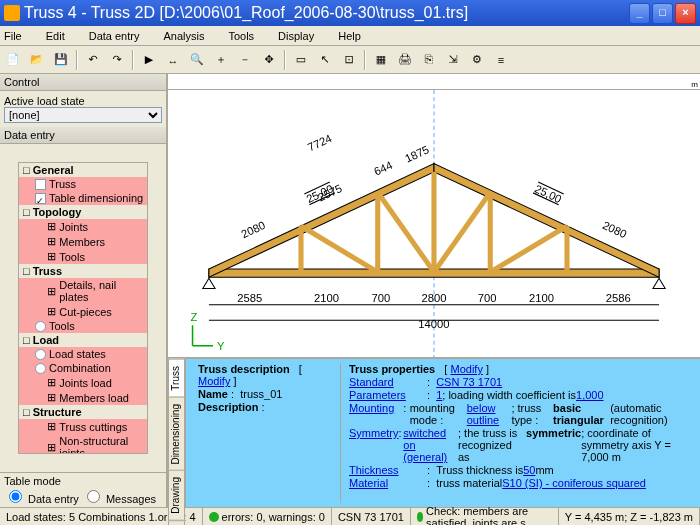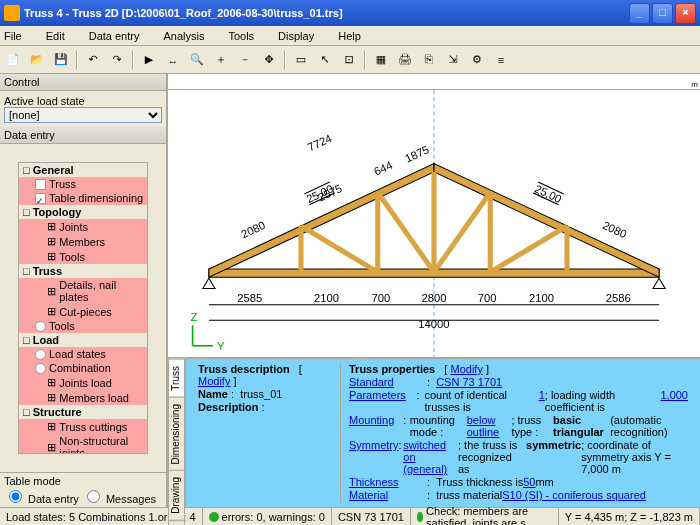--- a/index.html
+++ b/index.html
@@ -1,19 +1,19 @@
 <!DOCTYPE html>
 <html><head>
 <meta charset="utf-8">
 <style>
 * { box-sizing: border-box; font-family: Tahoma, Arial, sans-serif; font-size: 11px; }
 body { margin: 0; background: #ece9d8; width: 700px; height: 525px; overflow: hidden; }
 .titlebar { height: 26px; background: linear-gradient(#3a6ee5,#1f50c4); color: #fff; display: flex; align-items: center; padding: 0 4px; }
 .titlebar .icon { width: 16px; height: 16px; background: #ffa500; border-radius: 2px; margin-right: 4px; }
-.titlebar .title { flex: 1; font-weight: bold; font-size: 11px; }
+.titlebar .title { flex: 1; font-weight: normal; font-size: 16px; }
 .winbtn { width: 21px; height: 21px; background: linear-gradient(#78a3f2,#3a6ee5); border: 1px solid #1f50c4; border-radius: 3px; margin-left: 2px; color: #fff; text-align: center; line-height: 17px; font-weight: bold; }
 .winbtn.close { background: linear-gradient(#f28a78,#e53a2a); border-color: #c41f1f; }
 .menubar { height: 20px; background: #ece9d8; display: flex; align-items: center; padding: 0 4px; border-bottom: 1px solid #aca899; gap: 12px; }
 .menubar span { margin-right: 12px; }
 .toolbar { height: 28px; background: #ece9d8; border-bottom: 1px solid #aca899; display: flex; align-items: center; padding: 0 2px; gap: 2px; }
 .tb-btn { width: 22px; height: 22px; border: 1px solid transparent; display: flex; align-items: center; justify-content: center; }
 .tb-sep { width: 2px; height: 20px; border-left: 1px solid #aca899; border-right: 1px solid #fff; margin: 0 2px; }
 .main { display: flex; height: calc(525px - 26px - 20px - 28px - 18px); }
 .left { width: 168px; border-right: 2px solid #aca899; display: flex; flex-direction: column; background: #ece9d8; }
 .panel-title { background: linear-gradient(#e3e3d5,#d4d0c8); padding: 2px 4px; border-bottom: 1px solid #aca899; font-weight: normal; }
@@ -249,21 +249,21 @@
       </div>
       <div class="info-content">
         <div class="info-col" style="width:150px">
           <div><span class="info-head">Truss description</span> &nbsp; [ <span class="link">Modify</span> ]</div>
           <div class="info-row"><b>Name</b>&nbsp;: &nbsp;<span>truss_01</span></div>
           <div class="info-row"><b>Description</b>&nbsp;:</div>
         </div>
         <div class="info-col" style="flex:1">
           <div><span class="info-head">Truss properties</span> &nbsp; [ <span class="link">Modify</span> ]</div>
           <div class="info-row"><span class="info-key">Standard</span>: &nbsp;<span class="link">CSN 73 1701</span></div>
-          <div class="info-row"><span class="info-key">Parameters</span>: &nbsp;<span>count of identical trusses is </span><span class="link">1</span><span>; loading width coefficient is </span><span class="link">1,000</span></div>
+          <div class="info-row"><span class="info-key">Parameters</span>: &nbsp;<span class="link">1</span><span>; loading width coefficient is </span><span class="link">1,000</span></div>
           <div class="info-row"><span class="info-key">Mounting</span>: &nbsp;<span>mounting mode : </span><span class="link">below outline</span><span>; truss type : </span><b>basic triangular</b><span> (automatic recognition)</span></div>
           <div class="info-row"><span class="info-key">Symmetry</span>: &nbsp;<span class="link">switched on (general)</span><span>; the truss is recognized as </span><b>symmetric</b><span>; coordinate of symmetry axis Y = 7,000 m</span></div>
           <div class="info-row"><span class="info-key">Thickness</span>: &nbsp;<span>Truss thickness is </span><span class="link">50</span><span> mm</span></div>
           <div class="info-row"><span class="info-key">Material</span>: &nbsp;<span>truss material </span><span class="link">S10 (SI) - coniferous squared</span></div>
 
         </div>
       </div>
     </div>
   </div>
 </div>

